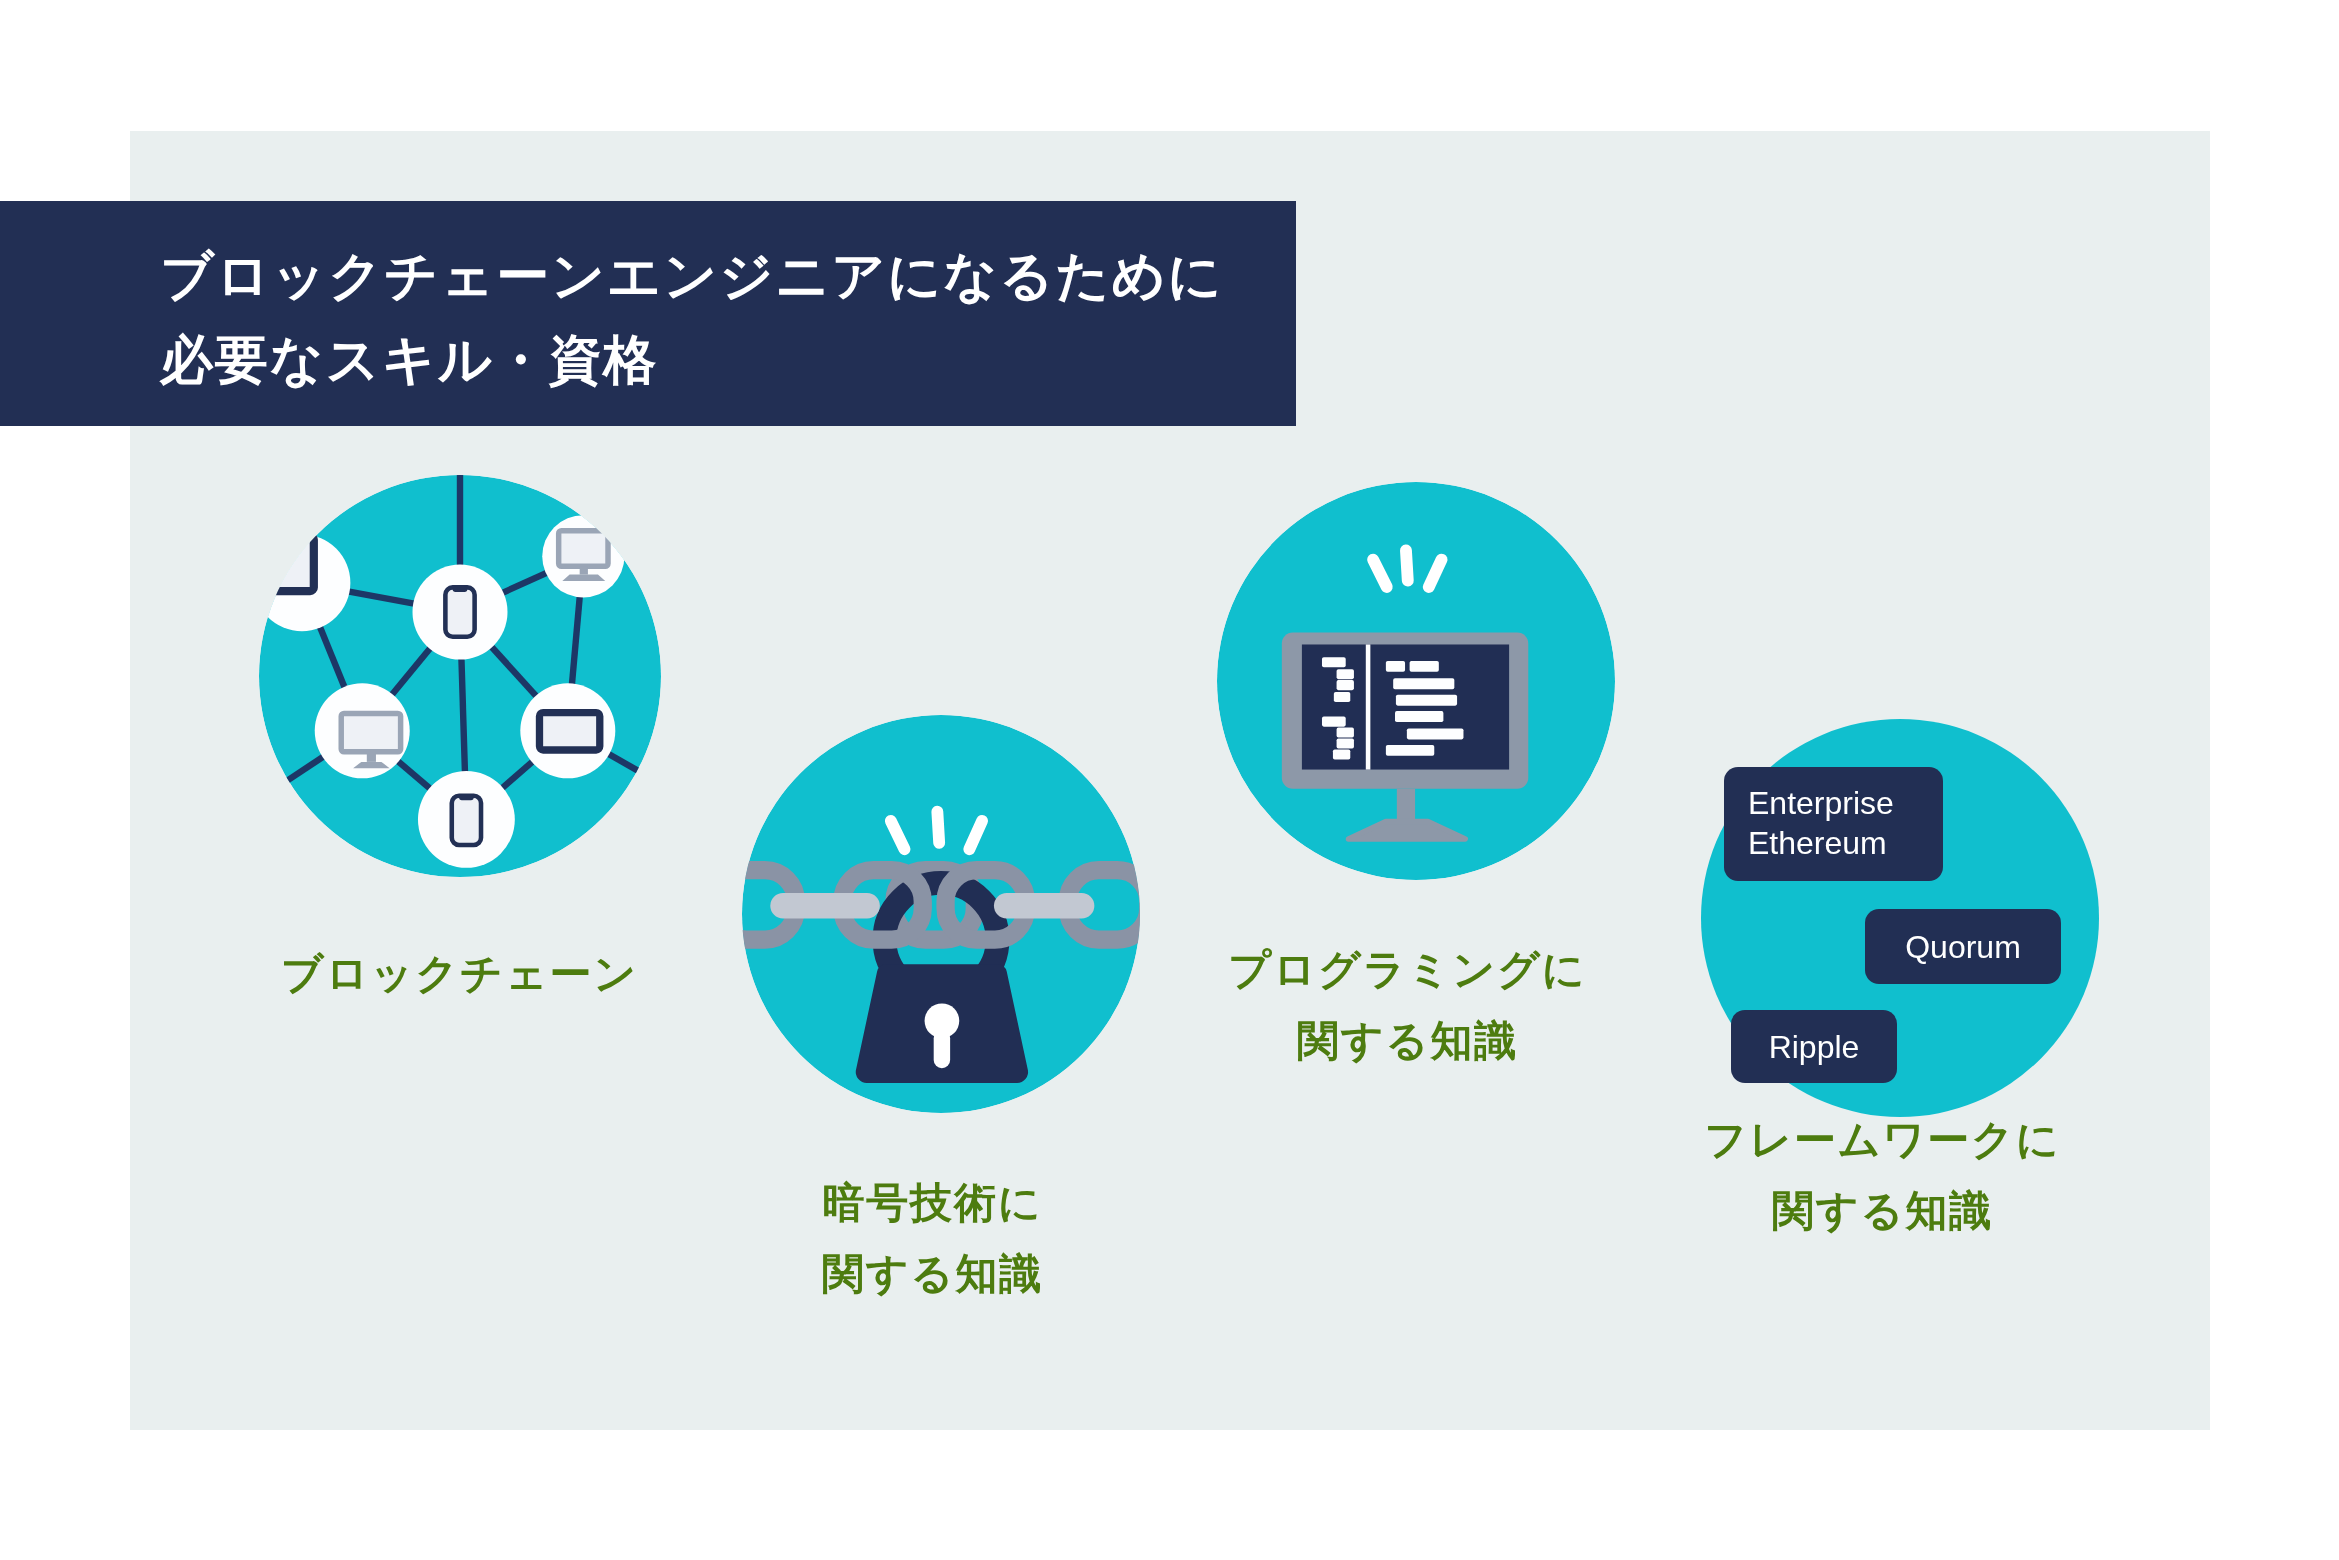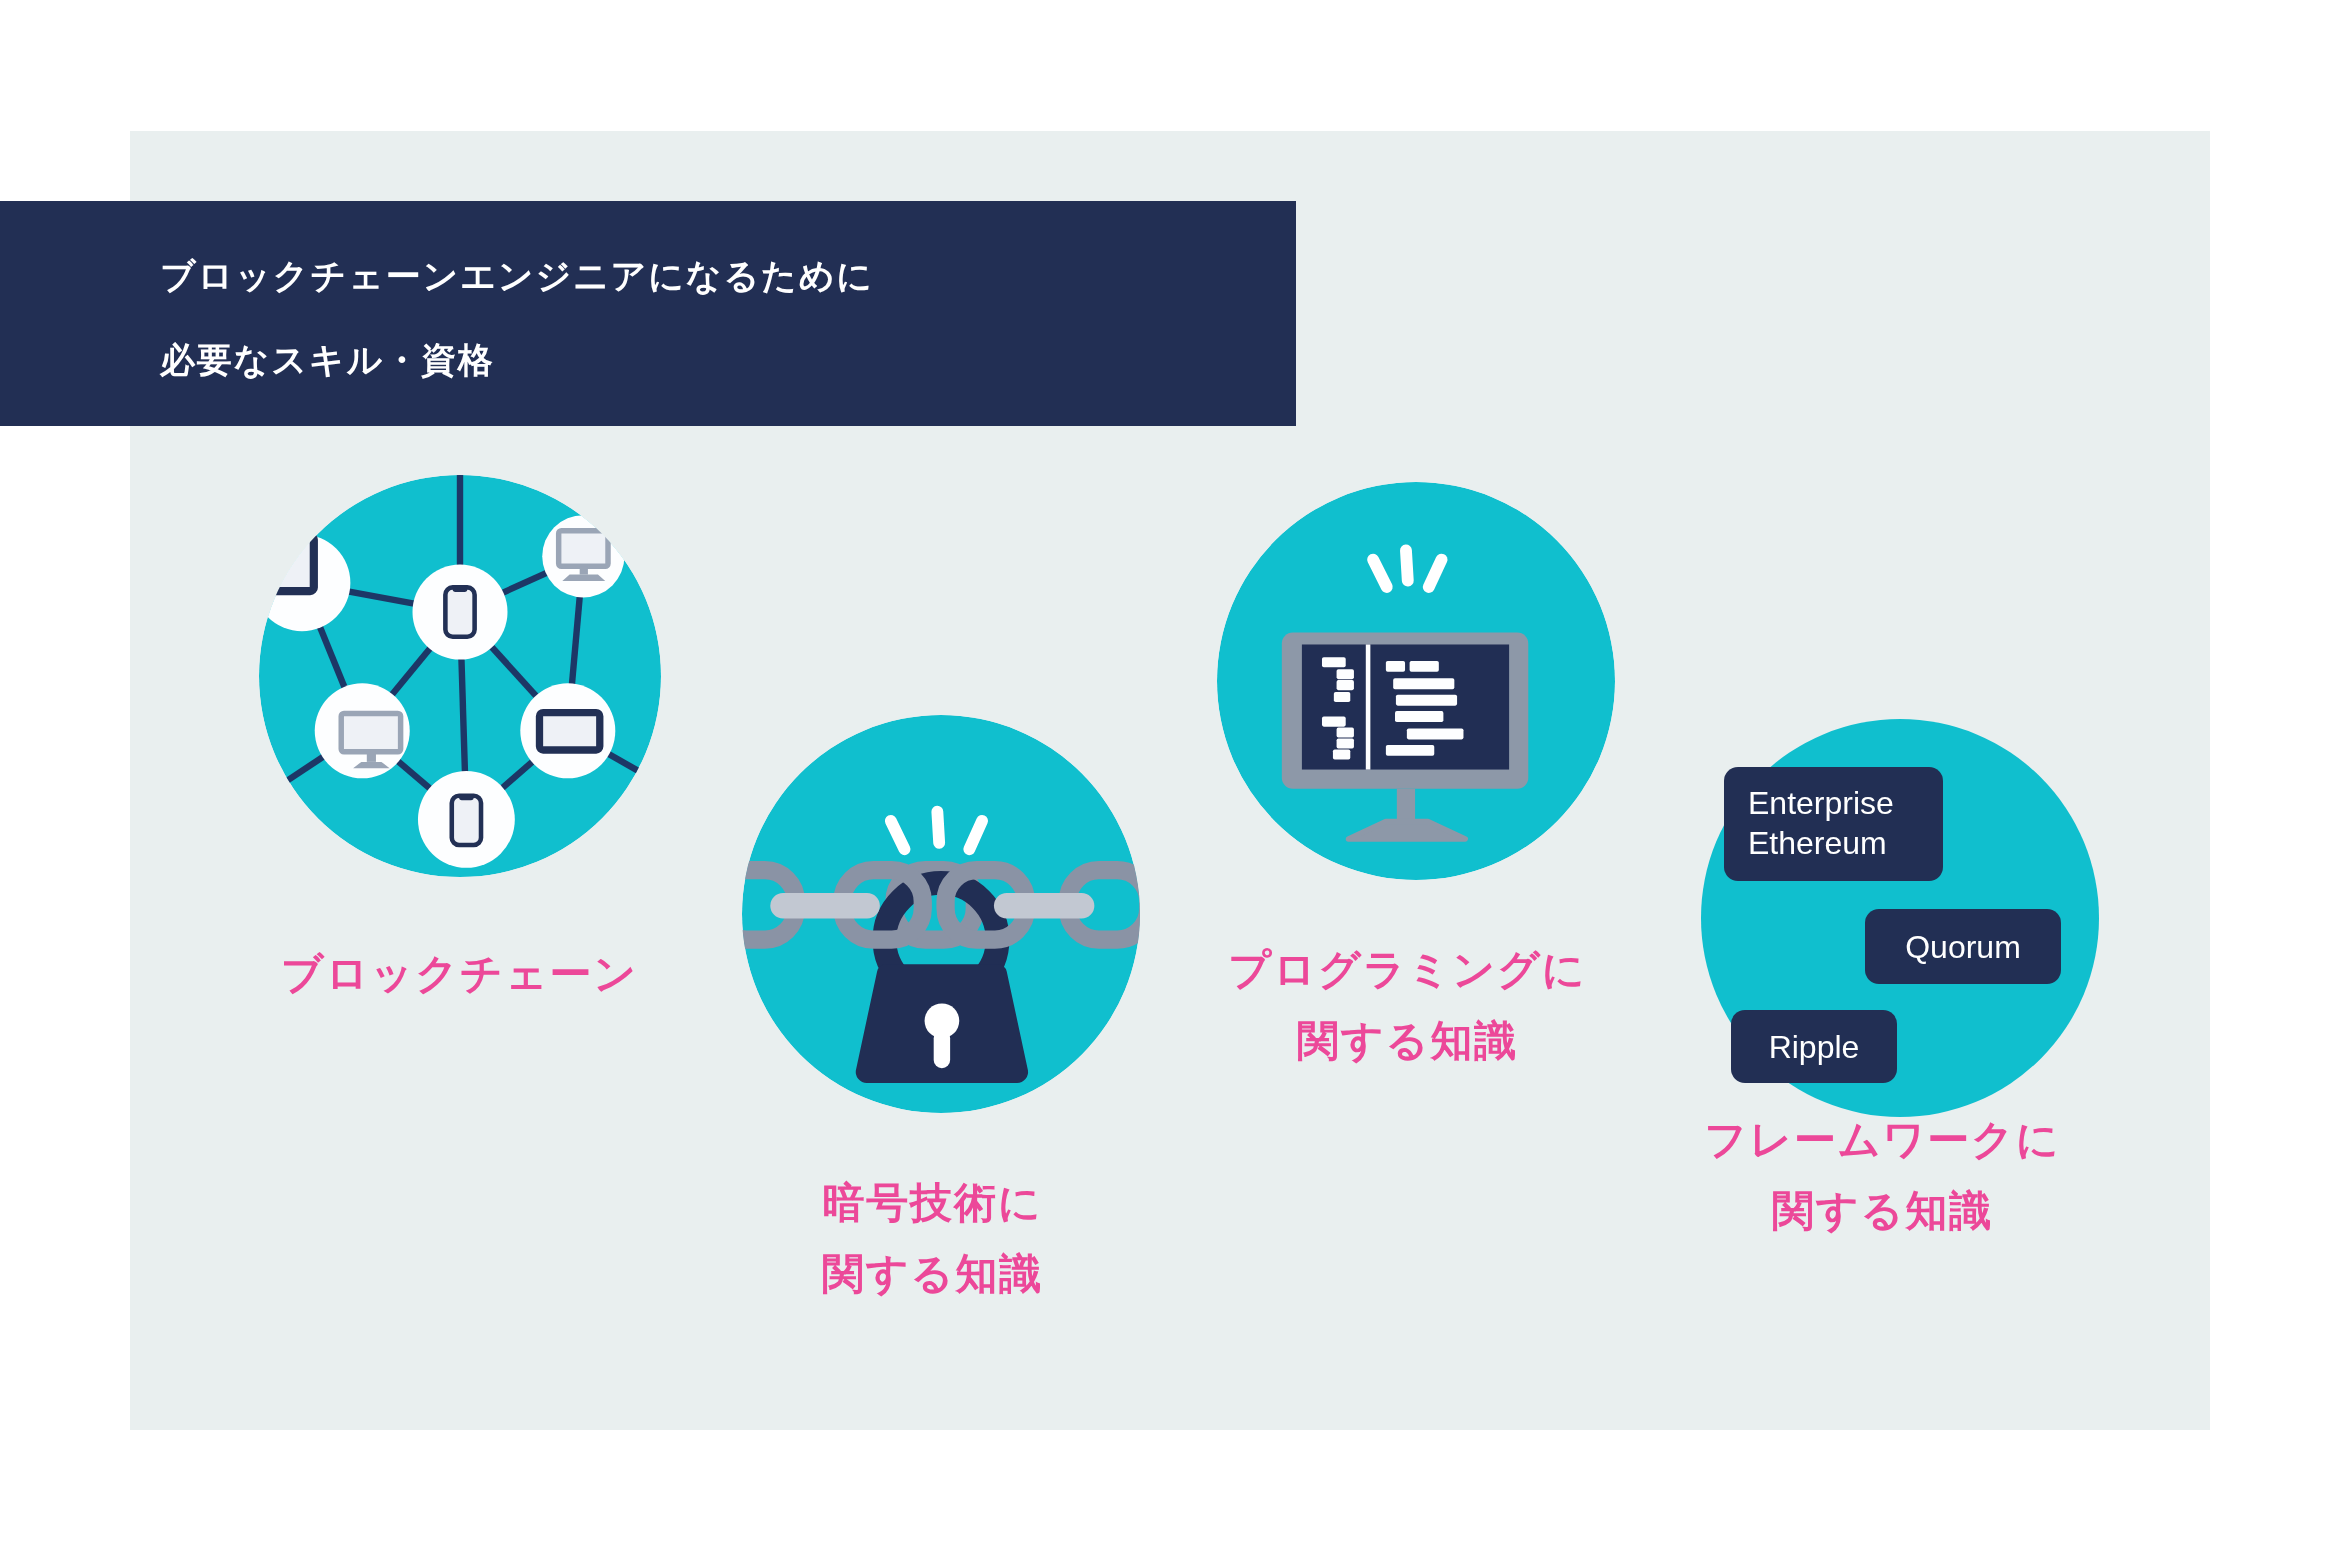--- a/index.html
+++ b/index.html
@@ -11,31 +11,31 @@
   .panel{
     position:absolute;left:130px;top:131px;width:2080px;height:1299px;
     background:#e9efef;
   }
   .banner{
     position:absolute;left:0;top:201px;width:1296px;height:225px;
     background:#222f54;
   }
   .banner-text{
     position:absolute;left:160px;top:33px;
-    color:#ffffff;font-size:35px;font-weight:bold;line-height:84px;
+    color:#ffffff;font-size:53px;font-weight:bold;line-height:84px;
     letter-spacing:1.8px;white-space:nowrap;
   }
   .circle-svg{position:absolute;display:block;}
   .circle-plain{
     position:absolute;left:1701px;top:719px;width:398px;height:398px;
     border-radius:50%;background:#10bfce;
   }
   .skill-label{
     position:absolute;width:457px;text-align:center;
-    color:#ec4899;font-size:42px;font-weight:600;line-height:71px;
+    color:#4d7c0f;font-size:42px;font-weight:600;line-height:71px;
     letter-spacing:1.8px;white-space:nowrap;
   }
   .label-1{left:231px;top:938px;}
   .label-2{left:704px;top:1167px;}
   .label-3{left:1179px;top:934px;}
   .label-4{left:1654px;top:1104px;}
   .tag{
     position:absolute;background:#222f54;border-radius:14px;
     color:#ffffff;font-size:32px;line-height:40px;
   }

